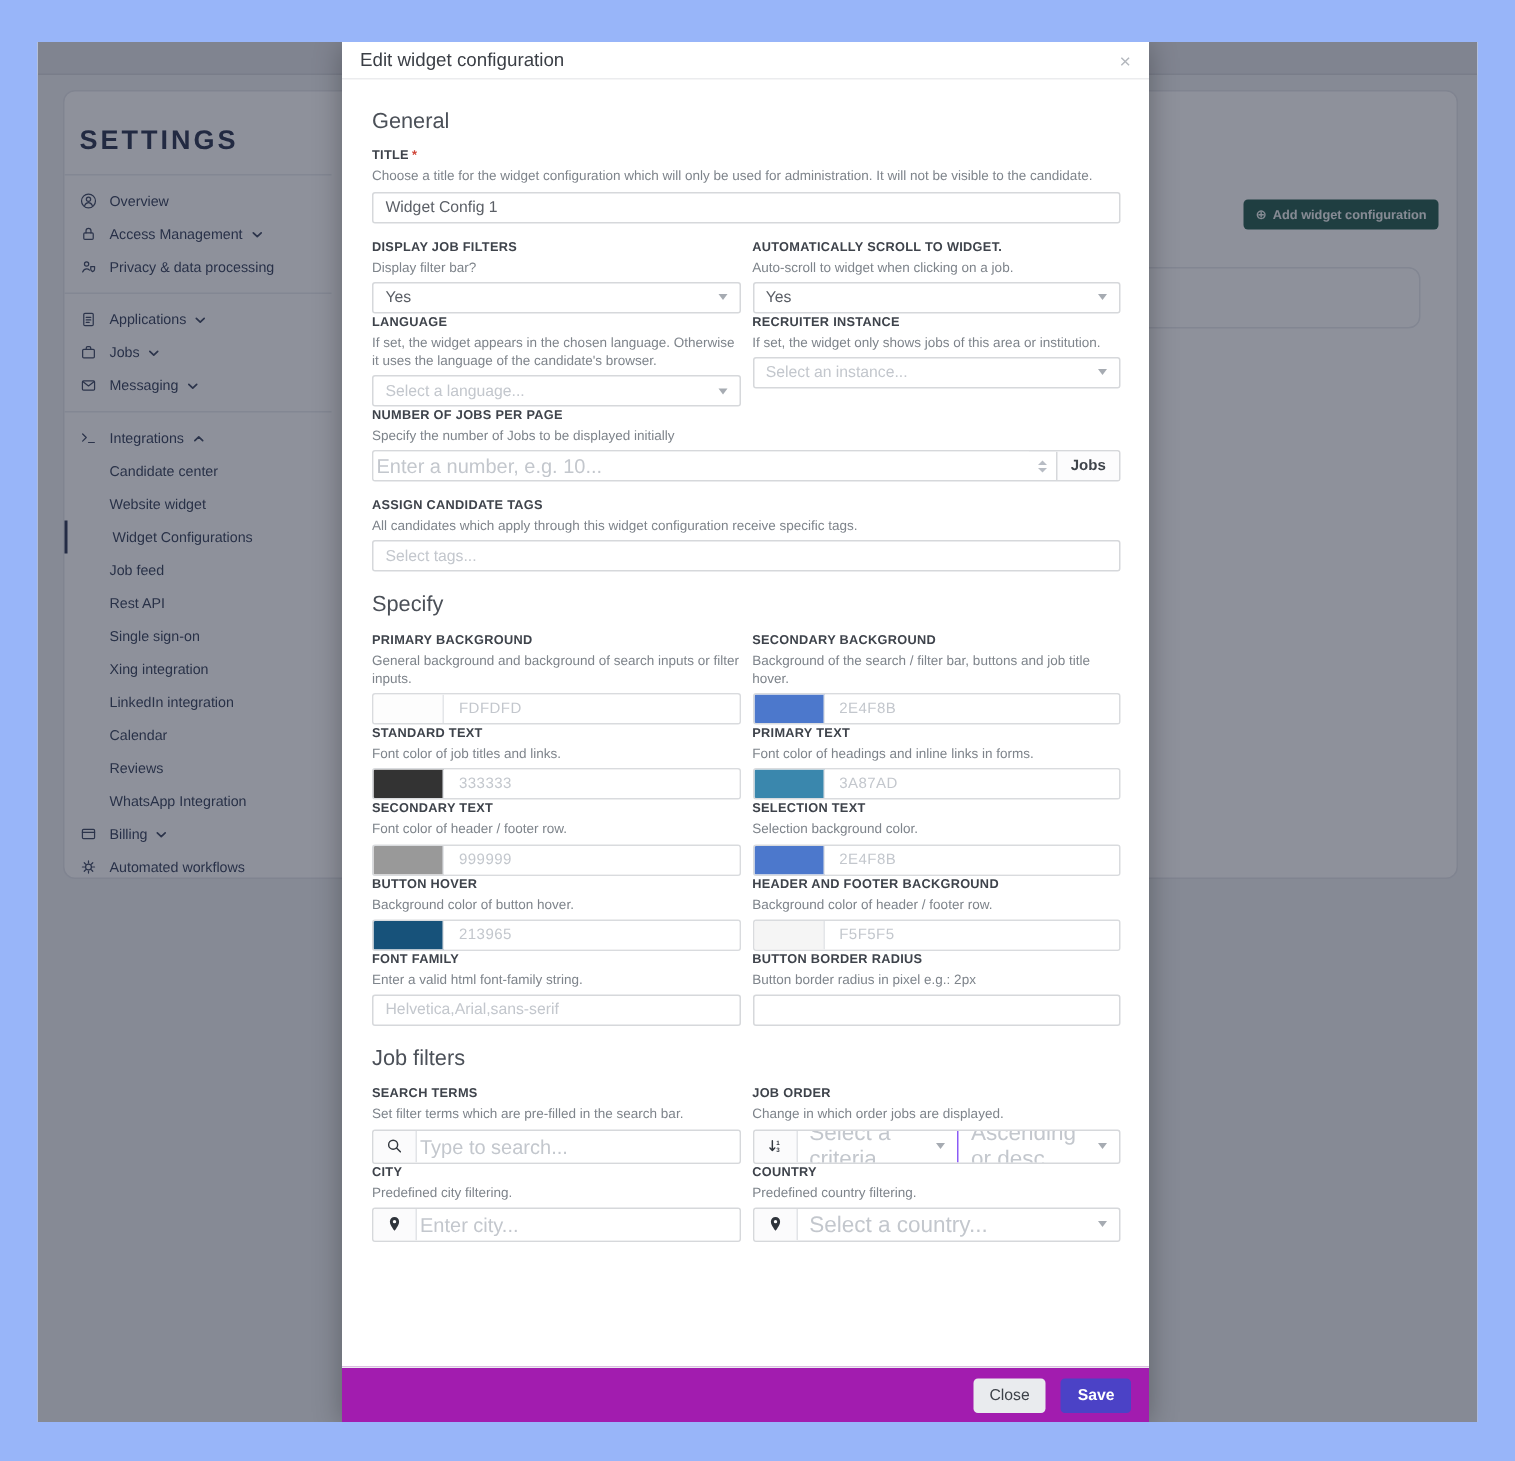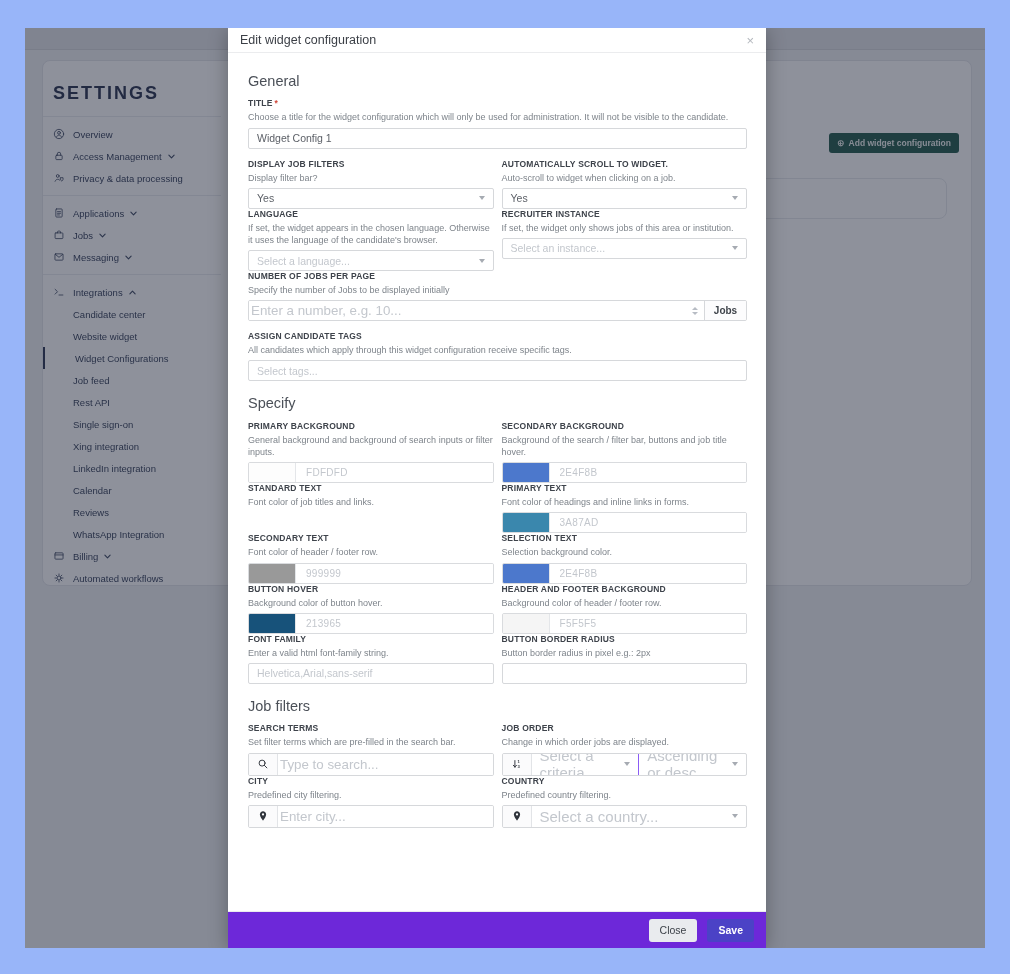--- a/index.html
+++ b/index.html
@@ -68,21 +68,21 @@
     background:#fcfcfd; font-size:10px; font-weight:700; color:#3f444b; }
 
   .igroup { display:flex; align-items:stretch; height:23px; border:1px solid #d6d8db; border-radius:2px; background:#fff; overflow:hidden; }
   .iaddon { flex:none; width:29px; display:flex; align-items:center; justify-content:center; background:#fbfbfc; border-right:1px solid #e2e4e7; }
   .igroup input { border:none; flex:1; height:auto; width:auto; }
   .selcell { flex:1; display:flex; align-items:center; justify-content:space-between; padding:0 8px; font-size:15px; color:#c3c7cd; cursor:pointer; }
   .selcell + .selcell { border-left:1px solid #8b5cf6; }
   .fico { width:12px; height:12px; stroke:#33383f; fill:none; stroke-width:1.3; stroke-linecap:round; stroke-linejoin:round; }
   .fico text { stroke:none; fill:#33383f; font-weight:700; font-family:inherit; }
 
-  .modal-footer { flex:none; height:37px; border-top:1px solid #eaebee; display:flex; align-items:center; justify-content:flex-end; gap:10px; padding:0 12px; background:#6d28d9; }
+  .modal-footer { flex:none; height:37px; border-top:1px solid #eaebee; display:flex; align-items:center; justify-content:flex-end; gap:10px; padding:0 12px; background:#a21caf; }
   .btn { height:23px; padding:0 11px; border:none; border-radius:3px; font-size:10.5px; font-family:inherit; display:inline-flex; align-items:center; cursor:pointer; }
   .btn-close { background:#e9ebee; color:#3d4249; }
   .btn-save { background:#4b42c6; color:#fff; font-weight:700; }
 </style>
 </head>
 <body>
 
 <div class="app">
   <div class="topbar"></div>
 
@@ -347,20 +347,24 @@
             <span class="swatch" style="background-color: rgb(76, 120, 204);"></span>
             <input placeholder="2E4F8B" style="">
           </div>
         </div>
       </div>
 
       <div class="row">
         <div>
           <div class="flabel">STANDARD TEXT</div>
           <div class="fdesc">Font color of job titles and links.</div>
+          <div class="cgroup">
+            <span class="swatch" style="background-color: rgb(51, 51, 51);"></span>
+            <input placeholder="333333" style="">
+          </div>
         </div>
         <div>
           <div class="flabel">PRIMARY TEXT</div>
           <div class="fdesc">Font color of headings and inline links in forms.</div>
           <div class="cgroup">
             <span class="swatch" style="background-color: rgb(58, 135, 173);"></span>
             <input placeholder="3A87AD" style="">
           </div>
         </div>
       </div>

